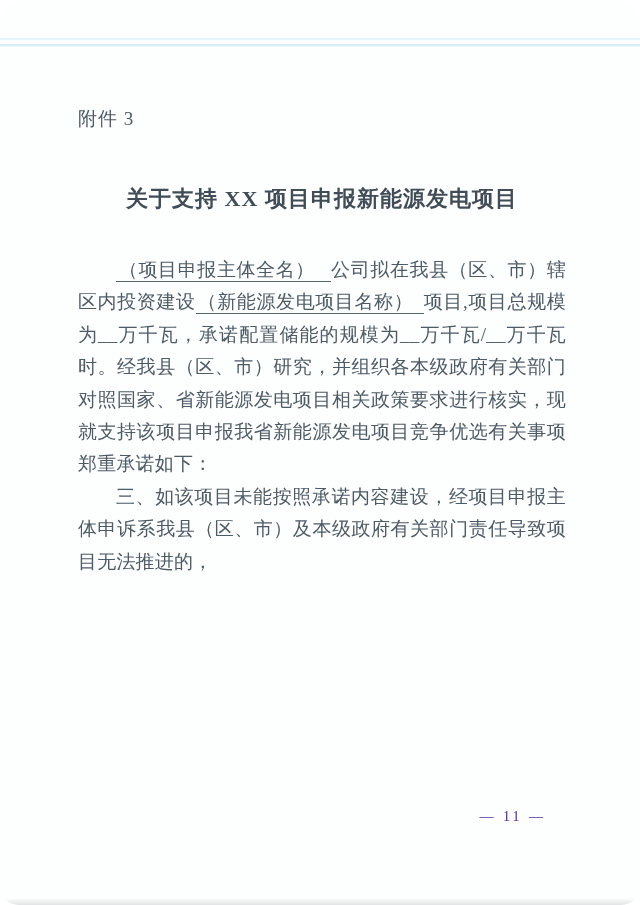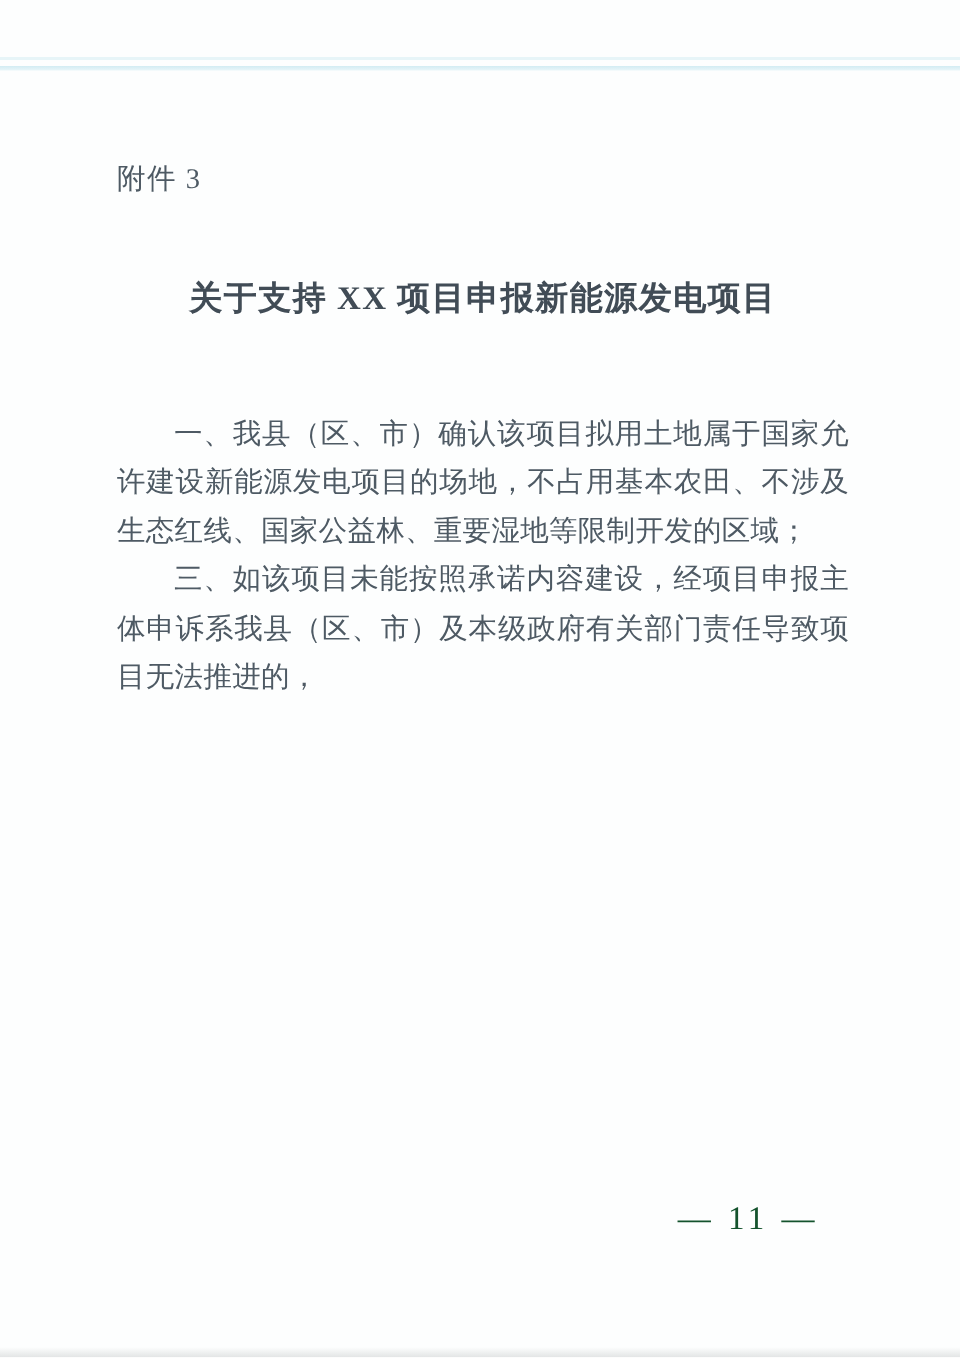--- a/index.html
+++ b/index.html
@@ -3,20 +3,21 @@
 <meta charset="utf-8">
 <style>
   html, body { margin: 0; padding: 0; background: #ffffff; }
   .page {
     position: relative;
     width: 640px;
     height: 905px;
     background: #fdfefe;
     overflow: hidden;
     font-family: "Liberation Serif", "DejaVu Serif", serif;
+    border-radius: 19px;
   }
   
   .scan-line-a {
     position: absolute; top: 38px; left: 0; right: 0; height: 2px;
     background: #e7f5f8;
   }
   .scan-line-b {
     position: absolute; top: 44px; left: 0; right: 0; height: 3px;
     background: linear-gradient(to bottom, #d2ecf3, #e9f6f9);
   }
@@ -31,21 +32,21 @@
     width: 488px;
     top: 106px;
     color: #4e5a64;
   }
   .attachment-label {
     font-size: 19px;
     letter-spacing: 1px;
     margin: 0 0 48px 0;
   }
   .doc-title {
-    margin: 0 0 56px 0;
+    margin: 0 0 36px 0;
     text-align: center;
     font-size: 22px;
     font-weight: bold;
     color: #414c56;
     line-height: 38px;
     letter-spacing: 1px;
   }
   .doc-title .title-line { display: block; }
   .para {
     margin: 0;
@@ -59,44 +60,44 @@
     border-bottom: 1px solid #5a656f;
     padding: 0 0.85em 1px 0.15em;
   }
   .blank-underlined.project {
     padding: 0 0.55em 1px 0.1em;
   }
   .page-number {
     position: absolute;
     right: 94px;
     bottom: 80px;
-    font-size: 22px;
-    color: #14532d;
+    font-size: 14px;
+    color: #4c1d95;
     letter-spacing: 3px;
     white-space: nowrap;
   }
 </style>
 </head>
 <body>
 
 <div class="page">
 
   <div class="scan-line-a"></div>
   <div class="scan-line-b"></div>
 
   <div class="content">
 
     <div class="attachment-label">附件 3</div>
 
     <h1 class="doc-title">
       <span class="title-line">关于支持 XX 项目申报新能源发电项目</span>
     </h1>
 
+    <p class="para"><span class="blank-underlined">（项目申报主体全名）</span><span>公司拟在我县（区、市）辖区内投资建设</span><span class="blank-underlined project">（新能源发电项目名称）</span><span>项目,项目总规模为__万千瓦，承诺配置储能的规模为__万千瓦/__万千瓦时。经我县（区、市）研究，并组织各本级政府有关部门对照国家、省新能源发电项目相关政策要求进行核实，现就支持该项目申报我省新能源发电项目竞争优选有关事项郑重承诺如下：</span></p>
 
-    <p class="para">一、我县（区、市）确认该项目拟用土地属于国家允许建设新能源发电项目的场地，不占用基本农田、不涉及生态红线、国家公益林、重要湿地等限制开发的区域；</p>
 
 
     <p class="para">三、如该项目未能按照承诺内容建设，经项目申报主体申诉系我县（区、市）及本级政府有关部门责任导致项目无法推进的，</p>
 
   </div>
 
   <div class="page-number">
     <span>— 11 —</span>
   </div>
 

